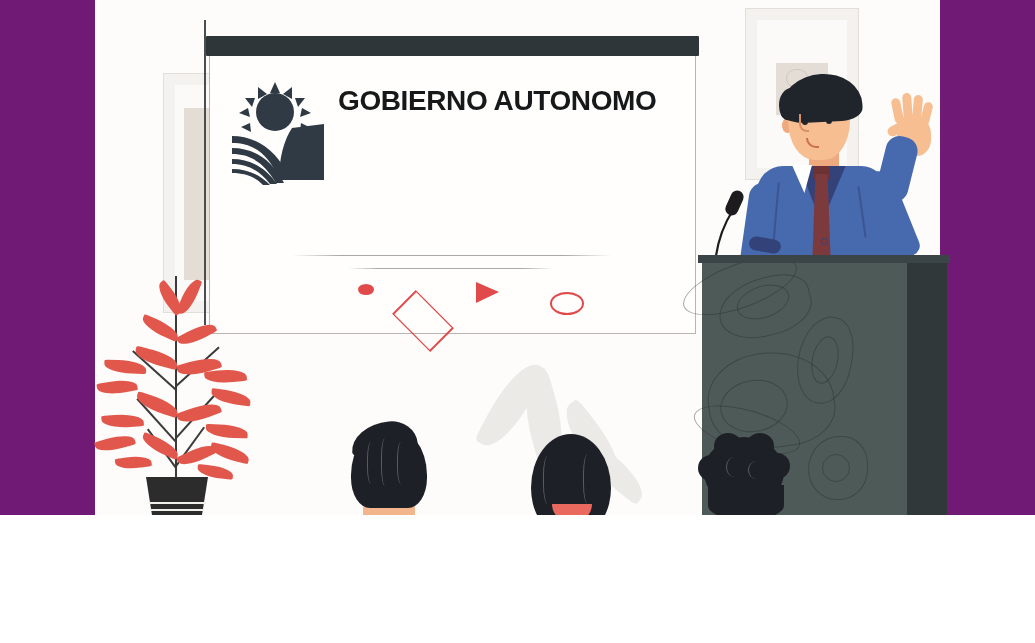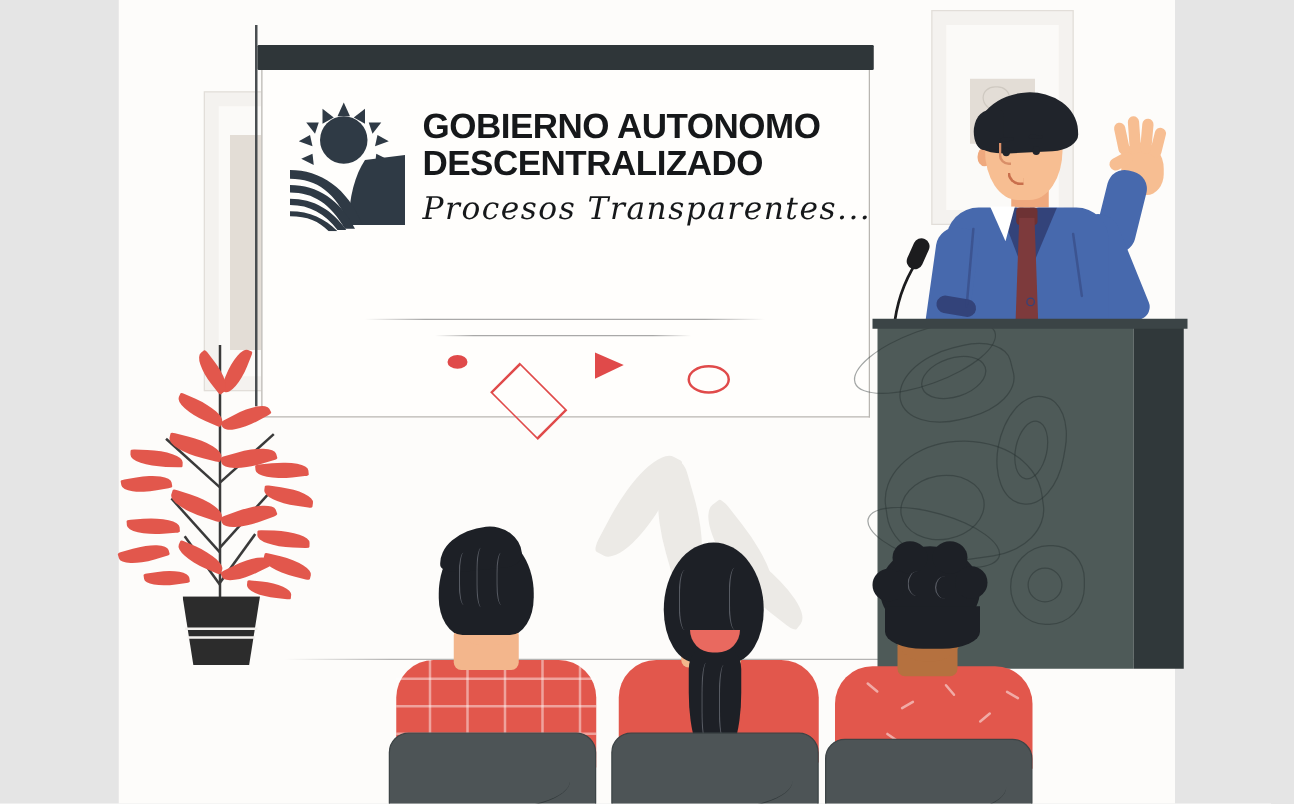--- a/index.html
+++ b/index.html
@@ -5,23 +5,23 @@
 <style>
   * { box-sizing: border-box; }
   html, body {
     margin: 0; padding: 0;
     background: #ffffff;
     font-family: "Liberation Sans", sans-serif;
   }
   #scene {
     position: relative;
     width: 1035px;
-    height: 643px;
+    height: 515px;
     overflow: hidden;
-    background: #e5e5e5;
+    background: #701a75;
   }
   
   .wall {
     position: absolute;
     left: 95px; top: 0;
     width: 845px; height: 643px;
     background: #fdfcfa;
   }
   .floor-line {
     position: absolute;
@@ -336,23 +336,21 @@
             <path d="M0 56 C24 56 46 70 58 100 L48 100 C36 74 22 63 0 63 Z"></path>
             <path d="M0 68 C22 68 40 80 52 103 L44 103 C32 83 19 74 0 74 Z"></path>
             <path d="M0 79 C19 79 34 88 45 104 L38 104 C28 91 16 84 0 84 Z"></path>
             <path d="M0 89 C16 89 28 95 38 105 L31 105 C23 97 14 93 0 93 Z"></path>
           </g>
         </svg>
       </div>
 
       <div class="slide-title">
         <div>GOBIERNO AUTONOMO</div>
-        <div>DESCENTRALIZADO</div>
       </div>
-      <div class="slide-tagline">Procesos  Transparentes...</div>
 
       <div class="rule" id="rule-1"></div>
       <div class="rule" id="rule-2"></div>
 
       <div class="shape" id="shape-dot"></div>
       <div class="shape" id="shape-diamond"></div>
       <div class="shape" id="shape-triangle"></div>
       <div class="shape" id="shape-ellipse"></div>
 
     </div>

